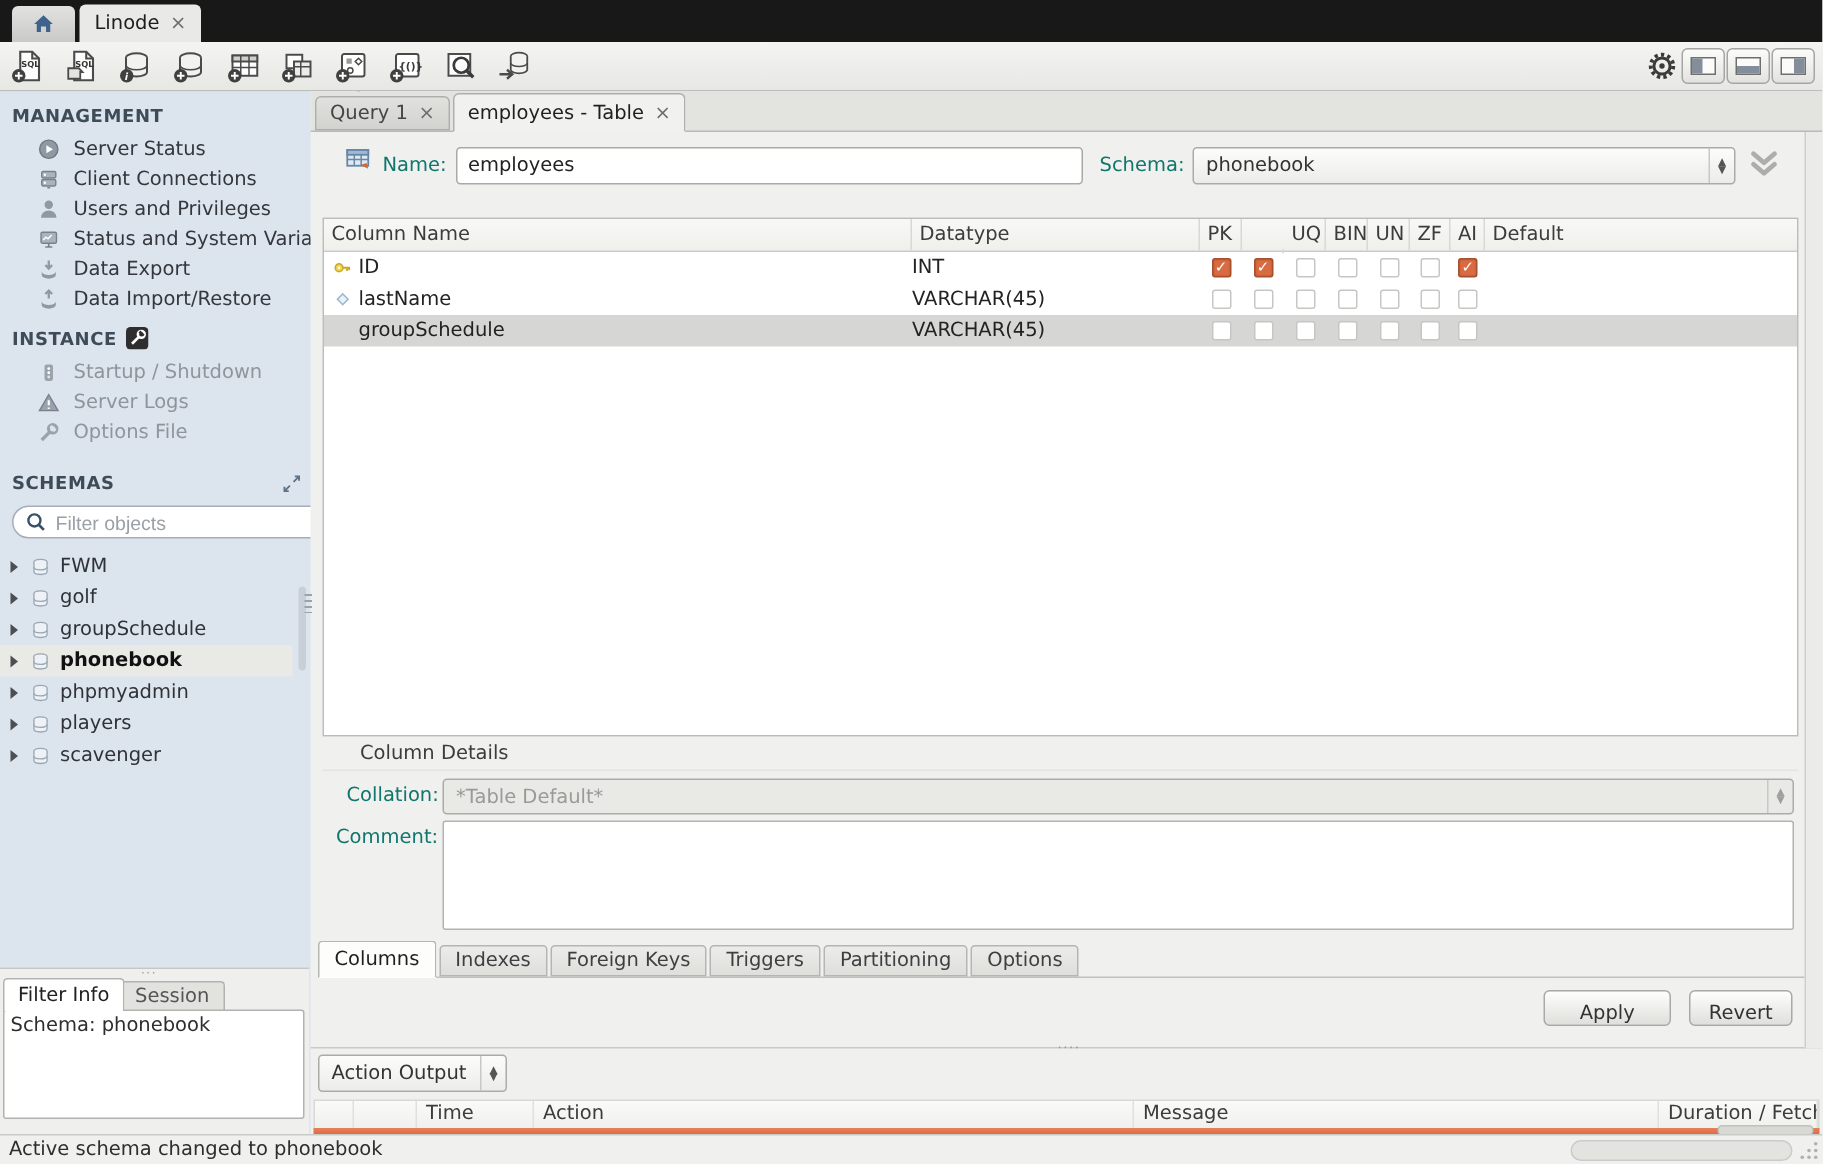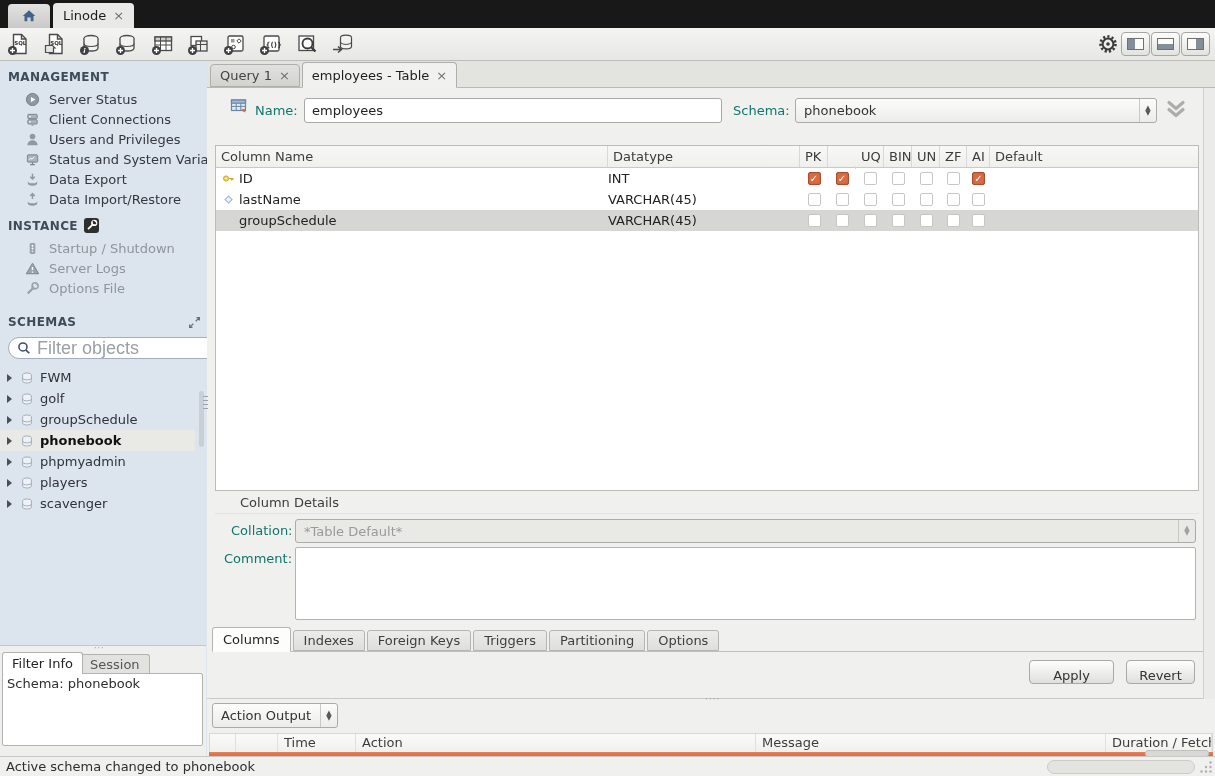--- a/index.html
+++ b/index.html
@@ -32,21 +32,21 @@
   .sec-title{padding:9px 8px 5px;font-size:12px;font-weight:bold;color:#3d4c58;letter-spacing:.4px;
     display:flex;align-items:center;gap:6px}
   .side-item{height:20px;display:flex;align-items:center;padding-left:24px;gap:9px;color:#34383d}
   .side-item.dim{color:#8f959b}
   .s-ic{display:flex;align-items:center;justify-content:center;width:16px}
   .s-lbl{white-space:nowrap;overflow:hidden}
   #schemas-title{margin-top:8px}
   #schemas-icons{margin-left:auto;display:flex;gap:8px;padding-right:8px}
   .filter-box{margin:3px 8px 0;height:22px;border:1px solid #a5aeba;border-radius:11px;background:#fff;
     display:flex;align-items:center;padding:0 7px;gap:5px}
-  .filter-box input{border:none;outline:none;flex:1;font-size:18px;color:#c2410c;background:transparent;min-width:0}
+  .filter-box input{border:none;outline:none;flex:1;font-size:13px;color:#c2410c;background:transparent;min-width:0}
   .filter-box input::placeholder{color:#9aa0a6}
   #schema-tree{margin-top:8px}
   .tree-row{height:21px;display:flex;align-items:center;padding-left:5px;gap:5px;color:#2f3338;width:195px}
   .tree-row.sel{background:#e9e9e6;font-weight:bold;color:#111}
   .tri{width:0;height:0;border-left:5px solid #4b4f54;border-top:4px solid transparent;
     border-bottom:4px solid transparent;margin:0 2px}
   .v-thumb{position:absolute;left:199px;top:330px;width:5px;height:56px;background:#c9cfd7;border-radius:3px}
   .side-bottom{position:absolute;left:0;top:584px;width:206px;height:111px;background:#efefed;
     border-top:1px solid #c6c6c4}
   .grip-h{position:absolute;left:94px;top:0;color:#9a9a98;font-size:8px;letter-spacing:1px;line-height:5px}

